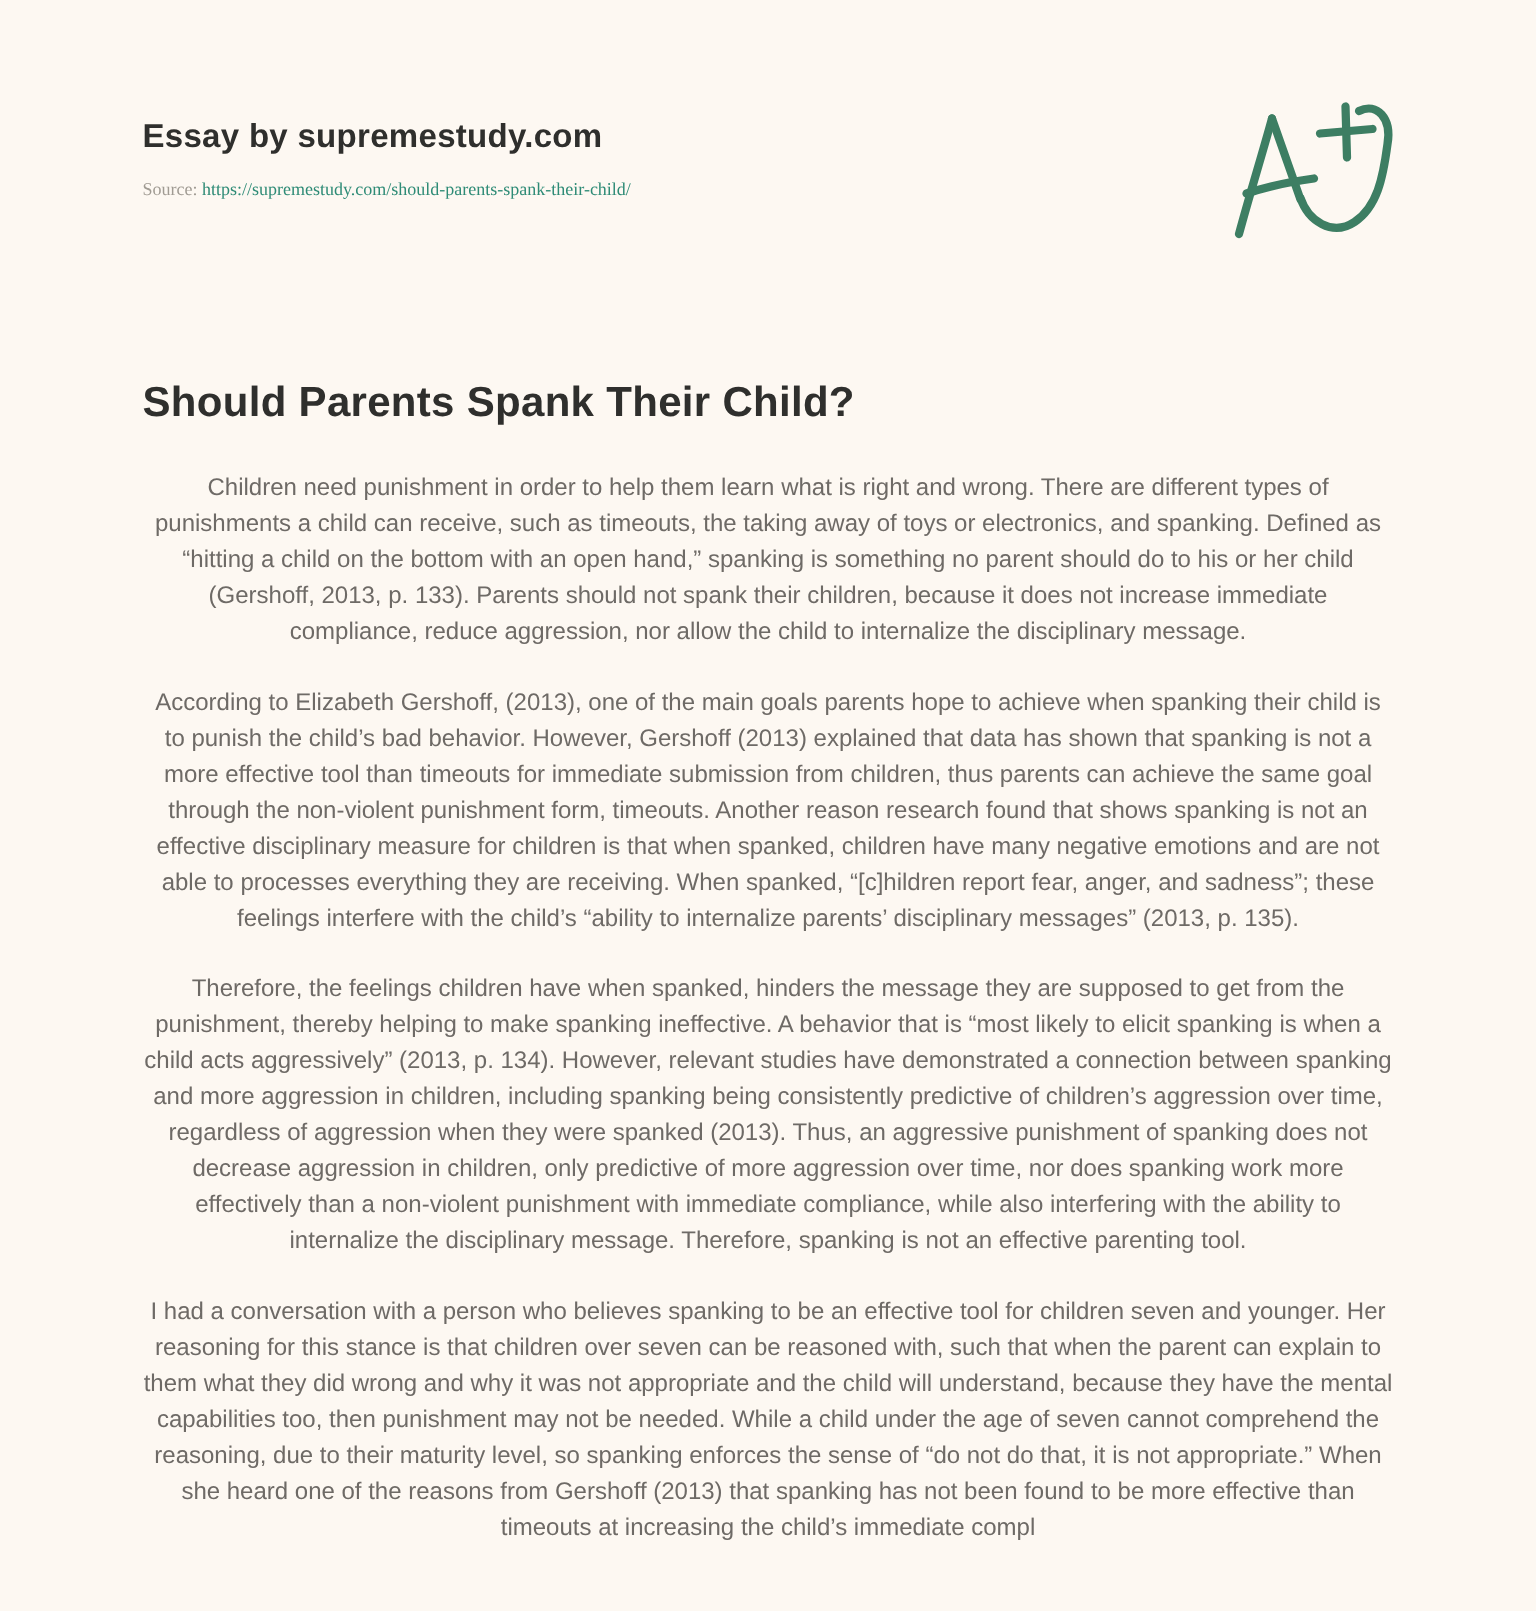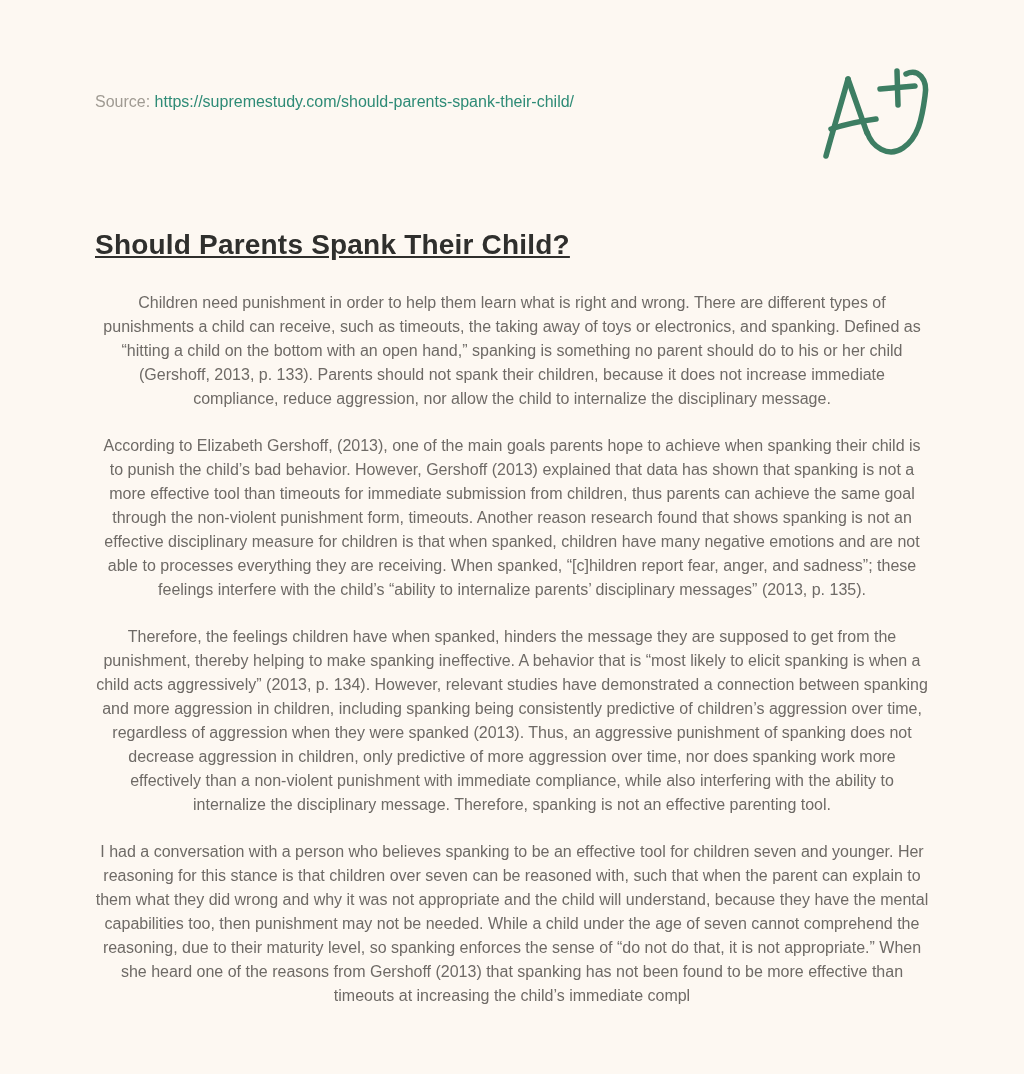--- a/index.html
+++ b/index.html
@@ -24,21 +24,22 @@
     padding-top: 78px;
   }
   .site-title {
     font-size: 22px;
     font-weight: 700;
     color: #2f2f2d;
     letter-spacing: 0.2px;
   }
   .source-line {
     margin-top: 15px;
-    font-size: 16px;
+    font-size: 12px;
+    font-family: Liberation Serif, serif;
   }
   .source-label {
     color: #a09b93;
   }
   .source-link {
     color: #2e8b76;
     text-decoration: none;
     cursor: pointer;
   }
   .logo {
@@ -47,21 +48,20 @@
     right: 74px;
     width: 132px;
     height: 122px;
   }
   .essay-title {
     margin-top: 118px;
     font-size: 28px;
     font-weight: 700;
     color: #2f2f2d;
     letter-spacing: 0.2px;
-    text-decoration: underline;
   }
   .essay-body {
     margin-top: 30px;
     text-align: center;
   }
   .essay-body p {
     font-size: 16px;
     line-height: 24px;
     color: #6e6a66;
     margin-bottom: 23px;
@@ -86,20 +86,21 @@
 
         <path d="M 62 31 L 97 28"></path>
 
         <path d="M 88 16 C 100 10, 110 21, 107 38 C 104 61, 100 80, 85 90 C 70 100, 54 89, 49 74"></path>
       </g>
     </svg>
   </div>
 
   <div class="content">
     <div class="header">
+      <div class="site-title">Essay by supremestudy.com</div>
       <div class="source-line">
         <span class="source-label">Source:</span>
         <a class="source-link">https://supremestudy.com/should-parents-spank-their-child/</a>
       </div>
     </div>
 
     <h2 class="essay-title">Should Parents Spank Their Child?</h2>
 
     <div class="essay-body">
       <p>Children need punishment in order to help them learn what is right and wrong. There are different types of punishments a child can receive, such as timeouts, the taking away of toys or electronics, and spanking. Defined as “hitting a child on the bottom with an open hand,” spanking is something no parent should do to his or her child (Gershoff, 2013, p. 133). Parents should not spank their children, because it does not increase immediate compliance, reduce aggression, nor allow the child to internalize the disciplinary message.</p>

